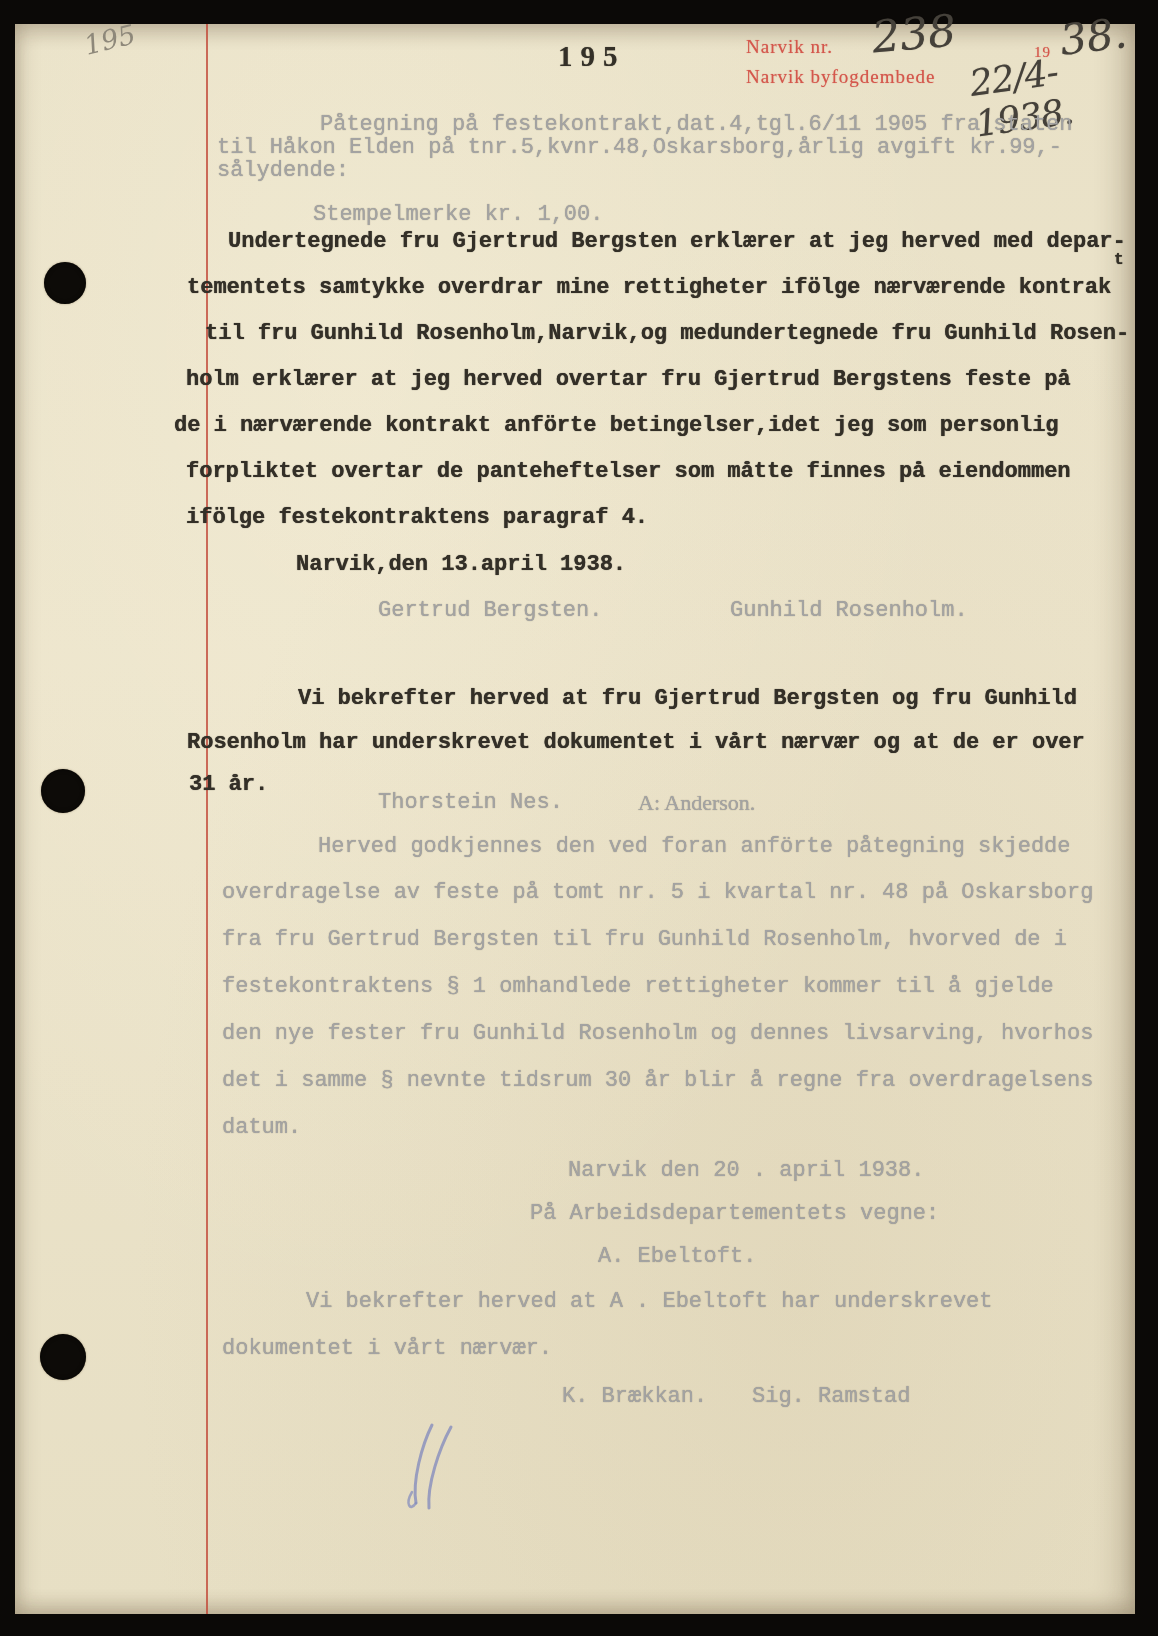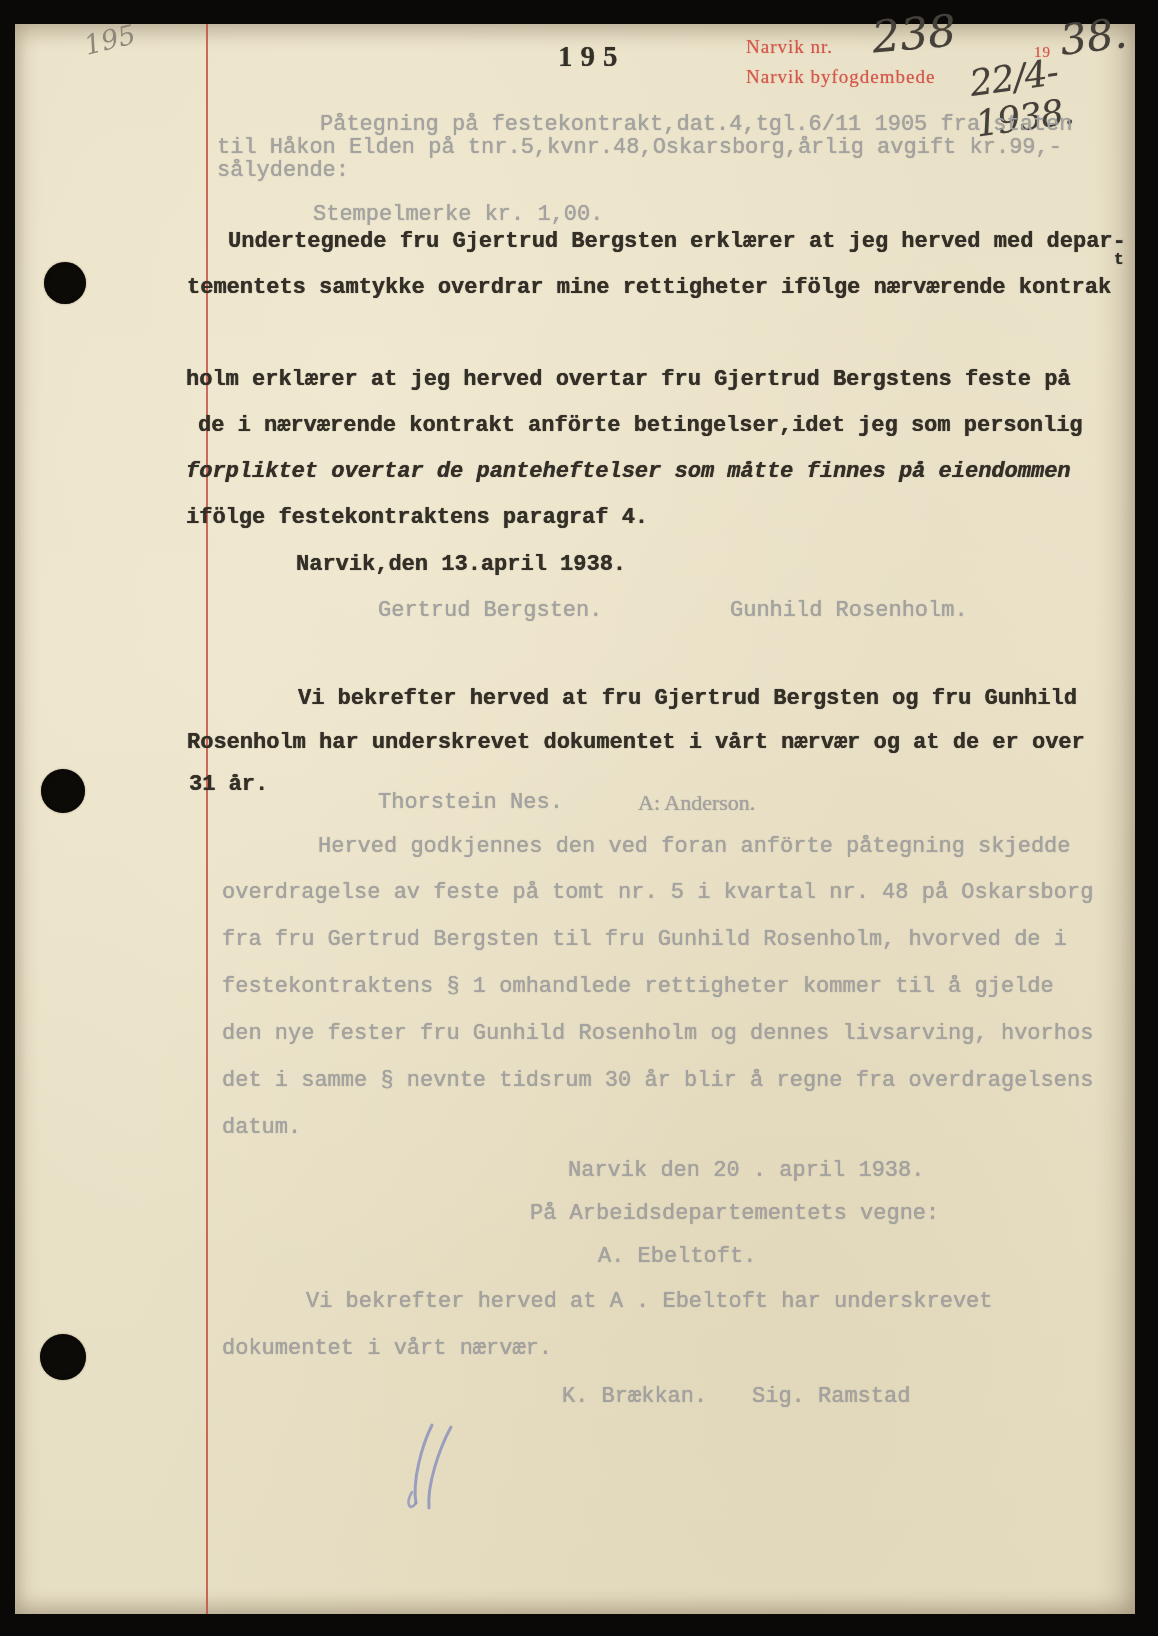--- a/index.html
+++ b/index.html
@@ -103,23 +103,24 @@
 
   <div class="tl" style="left:320px;top:112px;">Påtegning på festekontrakt,dat.4,tgl.6/11 1905 fra staten</div>
   <div class="tl" style="left:217px;top:135px;">til Håkon Elden på tnr.5,kvnr.48,Oskarsborg,årlig avgift kr.99,-</div>
   <div class="tl" style="left:217px;top:158px;">sålydende:</div>
 
   <div class="tl" style="left:313px;top:202px;">Stempelmerke kr. 1,00.</div>
 
   <div class="tl hv" style="left:228px;top:229px;">Undertegnede fru Gjertrud Bergsten erklærer at jeg herved med depar-</div>
   <div class="tl hv sup" style="left:1114px;top:252px;">t</div>
   <div class="tl hv" style="left:187px;top:275px;">tementets samtykke overdrar mine rettigheter ifölge nærværende kontrak</div>
+  <div class="tl hv" style="left:205px;top:321px;">til fru Gunhild Rosenholm,Narvik,og medundertegnede fru Gunhild Rosen-</div>
   <div class="tl hv" style="left:186px;top:367px;">holm erklærer at jeg herved overtar fru Gjertrud Bergstens feste på</div>
-  <div class="tl hv" style="left:198px;top:413px;">de i nærværende kontrakt anförte betingelser,idet jeg som personlig</div>
-  <div class="tl hv" style="left:186px;top:459px;font-style:italic;">forpliktet overtar de panteheftelser som måtte finnes på eiendommen</div>
+  <div class="tl hv" style="left:174px;top:413px;">de i nærværende kontrakt anförte betingelser,idet jeg som personlig</div>
+  <div class="tl hv" style="left:186px;top:459px;">forpliktet overtar de panteheftelser som måtte finnes på eiendommen</div>
   <div class="tl hv" style="left:186px;top:505px;">ifölge festekontraktens paragraf 4.</div>
 
   <div class="tl hv" style="left:296px;top:552px;">Narvik,den 13.april 1938.</div>
 
   <div class="tl" style="left:378px;top:598px;">Gertrud Bergsten.</div>
   <div class="tl" style="left:730px;top:598px;">Gunhild Rosenholm.</div>
 
   <div class="tl hv" style="left:298px;top:686px;">Vi bekrefter herved at fru Gjertrud Bergsten og fru Gunhild</div>
   <div class="tl hv" style="left:187px;top:730px;">Rosenholm har underskrevet dokumentet i vårt nærvær og at de er over</div>
   <div class="tl hv" style="left:189px;top:772px;">31 år.</div>

